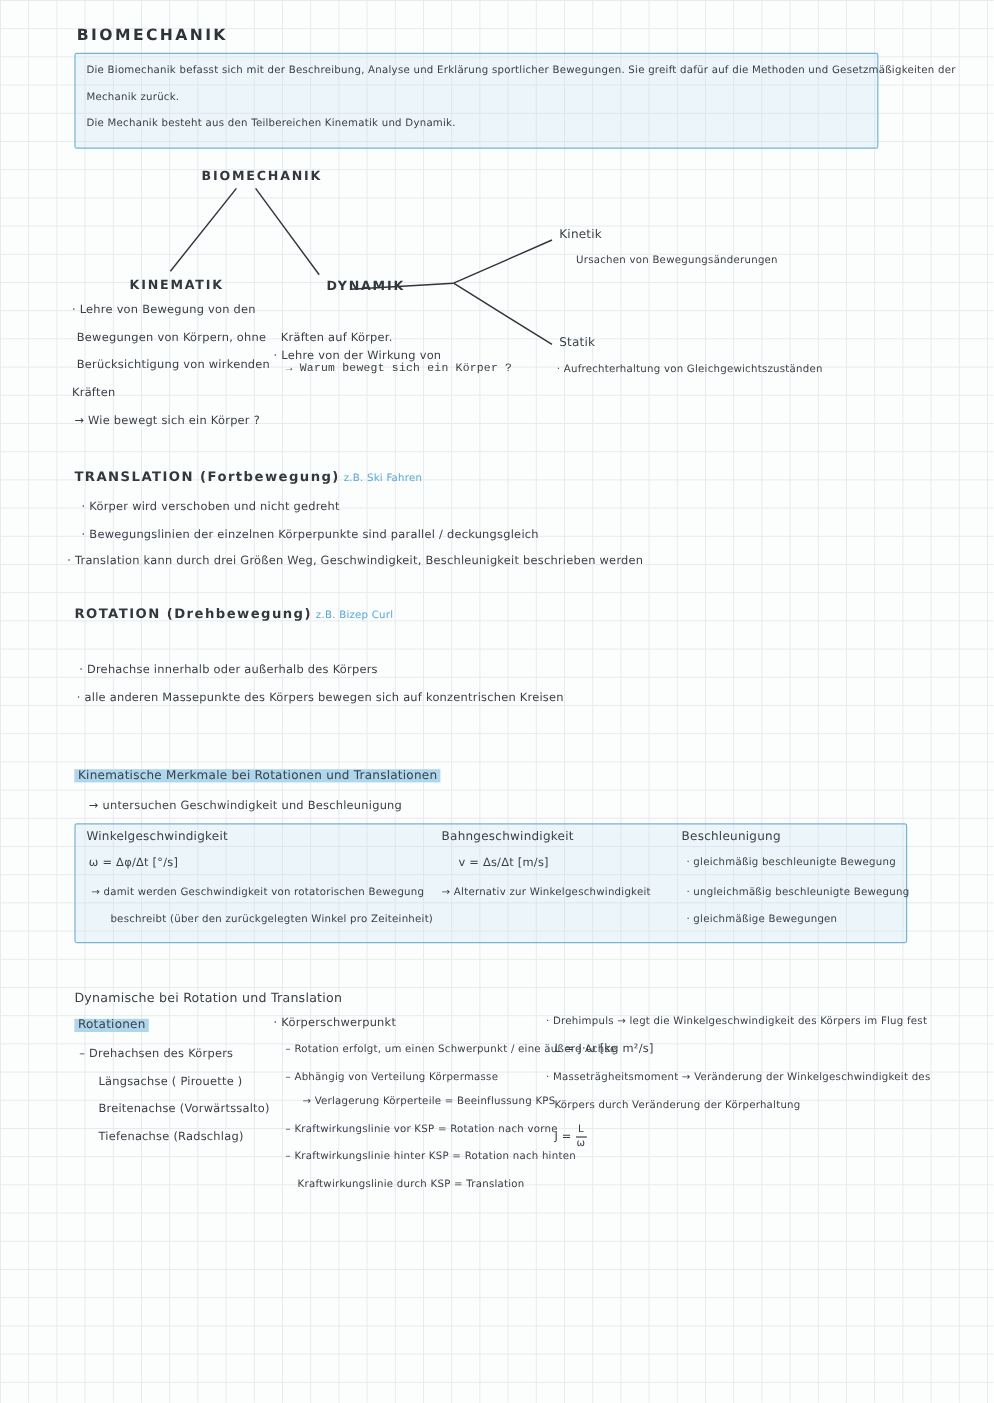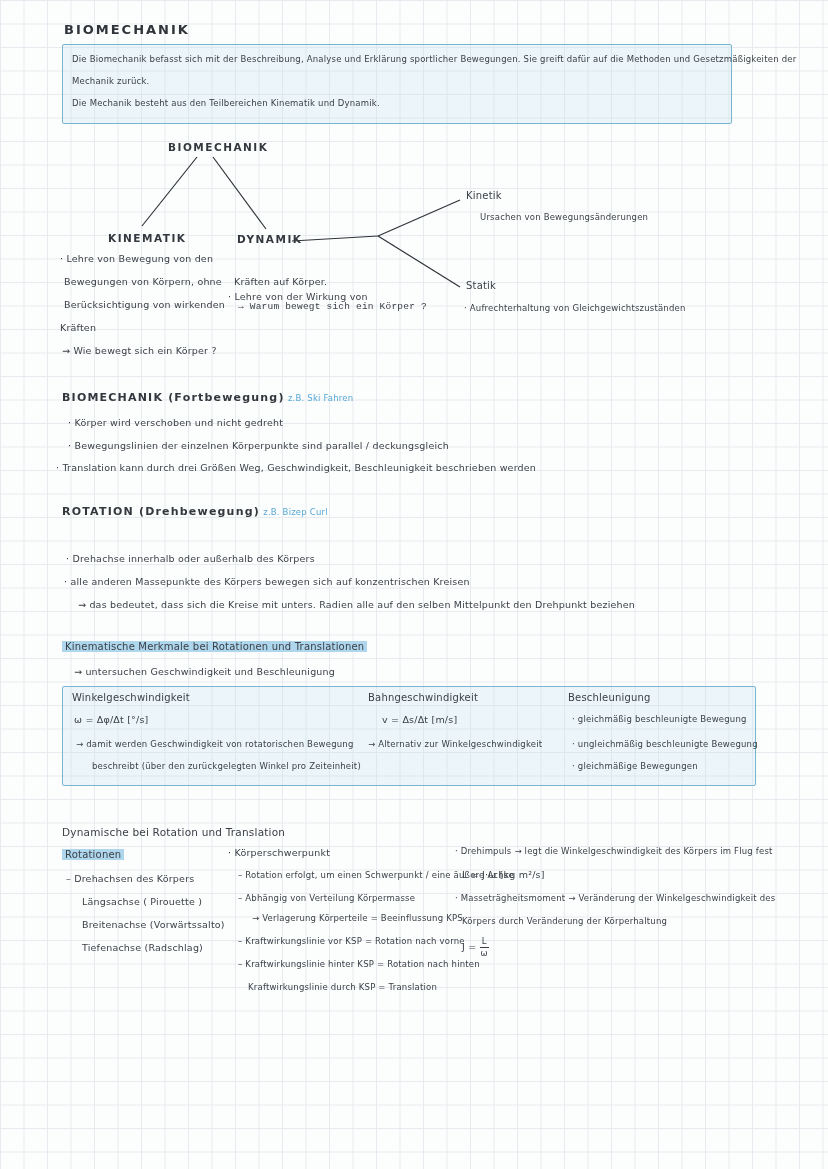--- a/index.html
+++ b/index.html
@@ -47,51 +47,50 @@
   <svg class="lines" width="828" height="1169">
     <line x1="197" y1="157" x2="142" y2="226" stroke="#2f343a" stroke-width="1.2"></line>
     <line x1="213" y1="157" x2="266" y2="229" stroke="#2f343a" stroke-width="1.2"></line>
     <line x1="292" y1="241" x2="378" y2="236" stroke="#2f343a" stroke-width="1.2"></line>
     <line x1="378" y1="236" x2="460" y2="200" stroke="#2f343a" stroke-width="1.2"></line>
     <line x1="378" y1="236" x2="460" y2="287" stroke="#2f343a" stroke-width="1.2"></line>
   </svg>
 
   <div class="t h3" style="left:168px; top:141px; letter-spacing:1.5px;">BIOMECHANIK</div>
   <div class="t h3" style="left:108px; top:232px; letter-spacing:1.5px;">KINEMATIK</div>
-  <div class="t h3" style="left:237px; top:233px; letter-spacing:1.5px;">DYNAMIK</div>
+  <div class="t h3" style="left:237px; top:233px; letter-spacing:1.5px;padding-left:35px;">DYNAMIK</div>
   <div class="t" style="left:466px; top:190px; font-size:10px;">Kinetik</div>
   <div class="t small" style="left:480px; top:212px;">Ursachen von Bewegungsänderungen</div>
   <div class="t" style="left:466px; top:280px; font-size:10px;">Statik</div>
   <div class="t small" style="left:464px; top:303px;">· Aufrechterhaltung von Gleichgewichtszuständen</div>
 
   <div class="t" style="left:60px; top:253px;">· Lehre von Bewegung von den</div>
   <div class="t" style="left:64px; top:276px;text-align:right;">Bewegungen von Körpern, ohne</div>
   <div class="t" style="left:64px; top:299px;">Berücksichtigung von wirkenden</div>
   <div class="t" style="left:60px; top:322px;">Kräften</div>
   <div class="t" style="left:62px; top:345px;">→ Wie bewegt sich ein Körper ?</div>
 
   <div class="t" style="left:228px; top:253px;margin-top:38px;">· Lehre von der Wirkung von</div>
   <div class="t" style="left:234px; top:276px;">Kräften auf Körper.</div>
   <div class="t" style="left:238px; top:301px;font-family:Liberation Mono, monospace;">→ Warum bewegt sich ein Körper ?</div>
 
   <div class="t" style="left:62px; top:391px;">
-    <span class="h2">BIOMECHANIK (Fortbewegung)</span>
+    <span class="h2">TRANSLATION (Fortbewegung)</span>
     <span class="blue small">z.B. Ski Fahren</span>
   </div>
   <div class="t" style="left:68px; top:417px;">· Körper wird verschoben und nicht gedreht</div>
   <div class="t" style="left:68px; top:440px;">· Bewegungslinien der einzelnen Körperpunkte sind parallel / deckungsgleich</div>
   <div class="t" style="left:56px; top:462px;">· Translation kann durch drei Größen Weg, Geschwindigkeit, Beschleunigkeit beschrieben werden</div>
 
   <div class="t" style="left:62px; top:505px;">
     <span class="h2">ROTATION (Drehbewegung)</span>
     <span class="blue small">z.B. Bizep Curl</span>
   </div>
   <div class="t" style="left:66px; top:553px;">· Drehachse innerhalb oder außerhalb des Körpers</div>
   <div class="t" style="left:64px; top:576px;">· alle anderen Massepunkte des Körpers bewegen sich auf konzentrischen Kreisen</div>
-  <div class="t" style="left:78px; top:599px;">→ das bedeutet, dass sich die Kreise mit unters. Radien alle auf den selben Mittelpunkt den Drehpunkt beziehen</div>
 
   <div class="t" style="left:62px; top:641px;">
     <span class="hl" style="font-size:10px;">Kinematische Merkmale bei Rotationen und Translationen</span>
   </div>
   <div class="t" style="left:74px; top:666px;">→ untersuchen Geschwindigkeit und Beschleunigung</div>
 
   <div class="box" style="left:62px; top:686px; width:692px; height:98px;"></div>
 
   <div class="t" style="left:72px; top:692px; font-size:10px;">Winkelgeschwindigkeit</div>
   <div class="t" style="left:74px; top:714px;">ω = Δφ/Δt  [°/s]</div>

